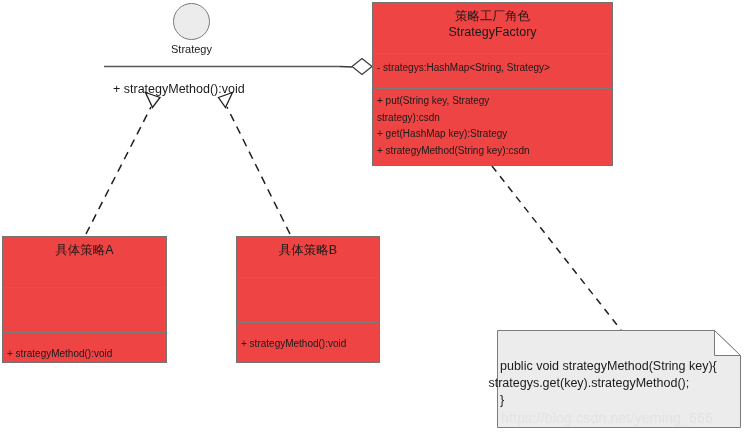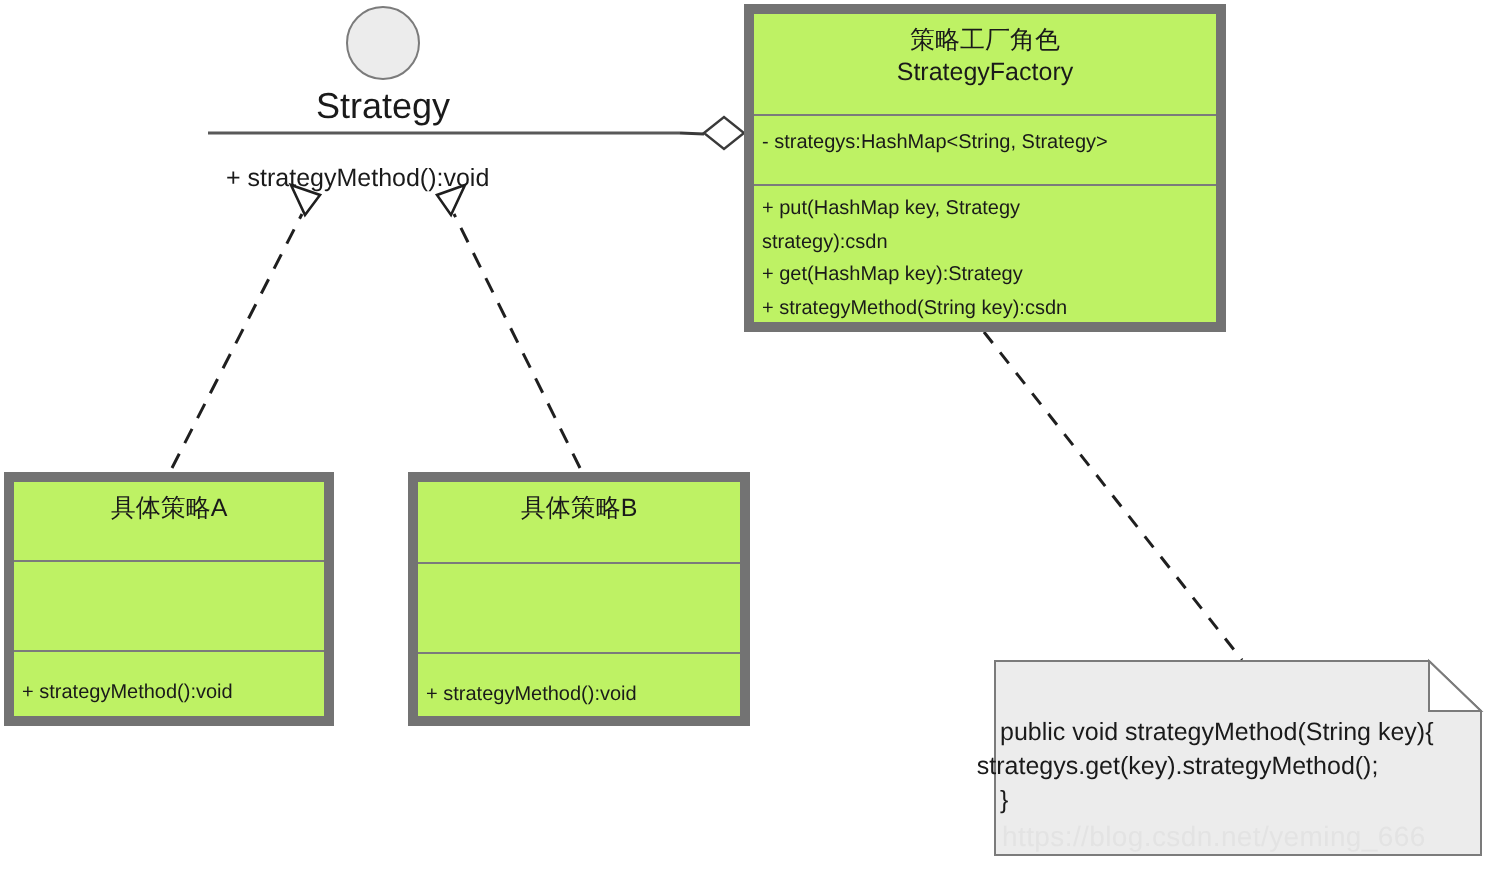--- a/index.html
+++ b/index.html
@@ -20,22 +20,22 @@
     left: 0;
     top: 0;
     width: 744px;
     height: 436px;
     overflow: visible;
   }
   
   .uml-box {
     position: absolute;
     box-sizing: border-box;
-    border: 5px solid #737373;
-    background: #bef264;
+    border: 1px solid #737373;
+    background: #ef4444;
   }
   .uml-sect {
     box-sizing: border-box;
     border-bottom: 1px solid #7b7b7b;
     padding: 0;
   }
   .uml-sect.last { border-bottom: none; }
   .uml-title {
     text-align: center;
     font-size: 12.5px;
@@ -59,21 +59,21 @@
   
   .iface-circle {
     position: absolute;
     border: 1px solid #7b7b7b;
     border-radius: 50%;
     background: #ececec;
     box-sizing: border-box;
   }
   .iface-label {
     position: absolute;
-    font-size: 18px;
+    font-size: 11px;
     color: #1a1a1a;
     text-align: center;
     white-space: nowrap;
   }
   .iface-method {
     position: absolute;
     font-size: 12.5px;
     color: #1a1a1a;
     white-space: nowrap;
   }
@@ -129,40 +129,40 @@
     <div class="uml-sect" style="height:51px;">
       <div class="uml-title">
         <span class="cn">策略工厂角色</span>
         <span class="en">StrategyFactory</span>
       </div>
     </div>
     <div class="uml-sect" style="height:35px;">
       <div class="uml-line pad-top-6">- strategys:HashMap&lt;String, Strategy&gt;</div>
     </div>
     <div class="uml-sect last" style="height:76px;">
-      <div class="uml-line pad-top-4">+ put(HashMap key, Strategy</div>
+      <div class="uml-line pad-top-4">+ put(String key, Strategy</div>
       <div class="uml-line">strategy):csdn</div>
       <div class="uml-line">+ get(HashMap key):Strategy</div>
       <div class="uml-line">+ strategyMethod(String key):csdn</div>
     </div>
   </div>
 
   <div class="uml-box" style="left:2px; top:236px; width:165px; height:127px;">
-    <div class="uml-sect" style="height:40px;">
+    <div class="uml-sect" style="height:51px;">
       <div class="uml-title">
         <span class="cn">具体策略A</span>
       </div>
     </div>
     <div class="uml-sect" style="height:45px;"></div>
     <div class="uml-sect last" style="height:39px;">
       <div class="uml-line" style="padding-top:13px;">+ strategyMethod():void</div>
     </div>
   </div>
 
-  <div class="uml-box" style="left:204px; top:236px; width:171px; height:127px;">
+  <div class="uml-box" style="left:236px; top:236px; width:144px; height:127px;">
     <div class="uml-sect" style="height:41px;">
       <div class="uml-title">
         <span class="cn">具体策略B</span>
       </div>
     </div>
     <div class="uml-sect" style="height:45px;"></div>
     <div class="uml-sect last" style="height:39px;">
       <div class="uml-line" style="padding-top:13px;">+ strategyMethod():void</div>
     </div>
   </div>

